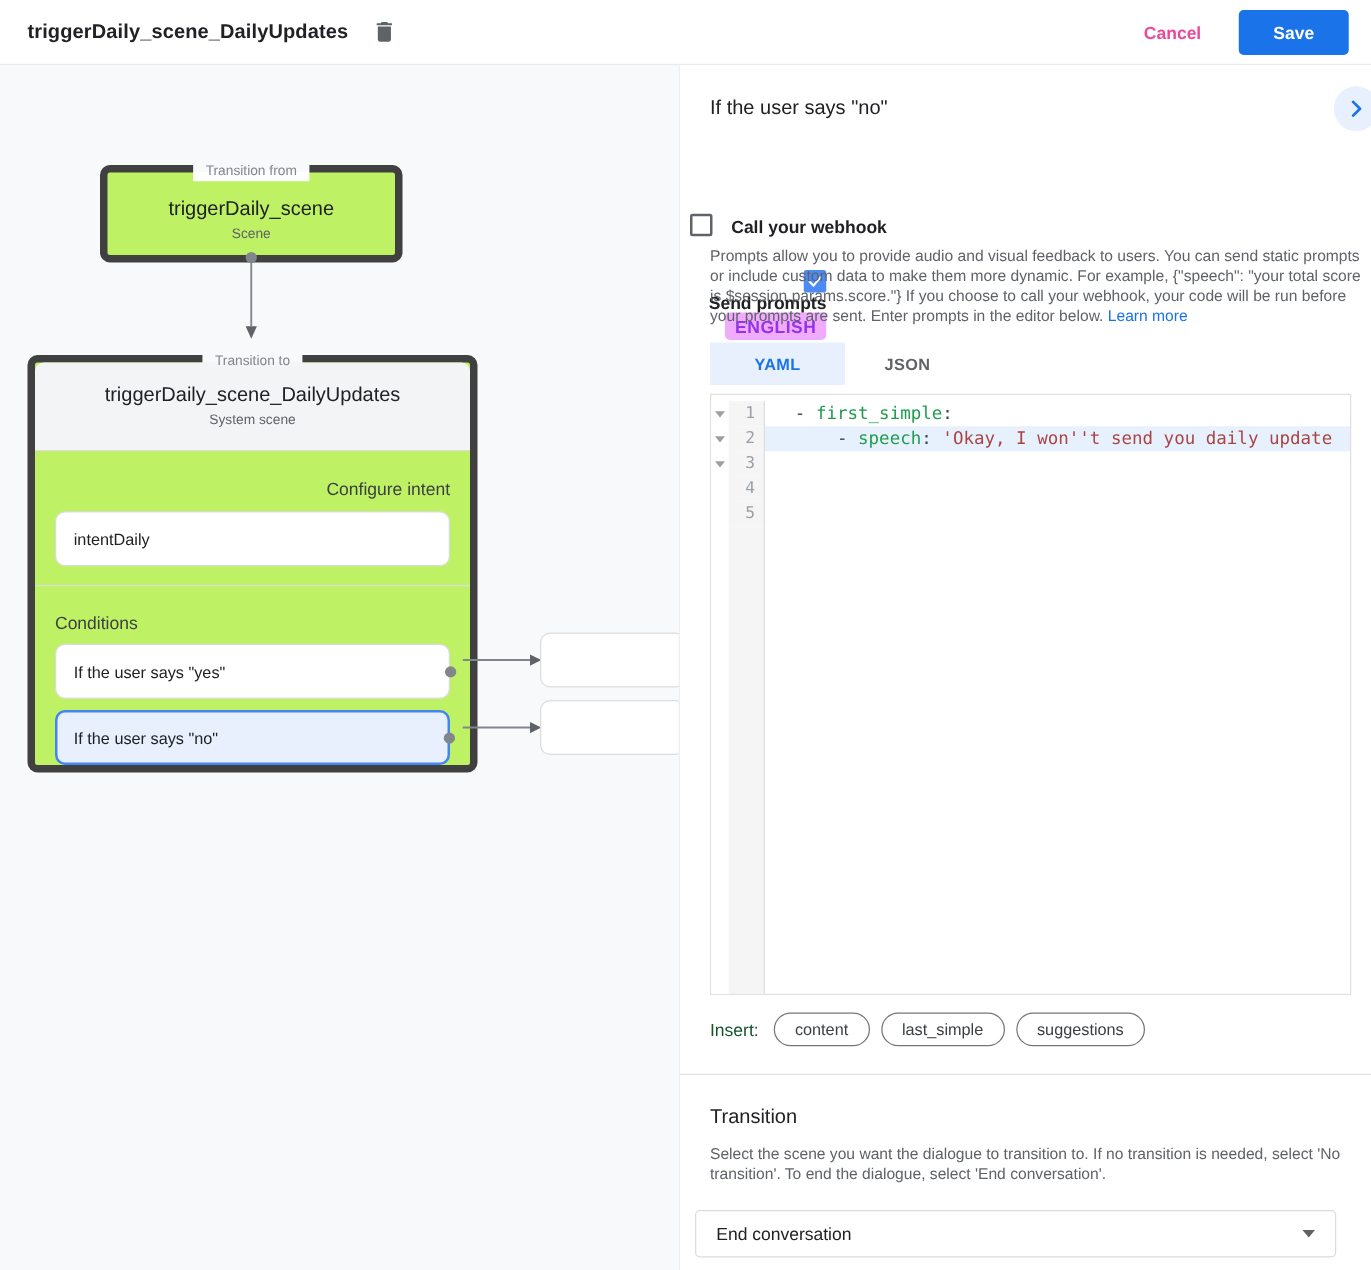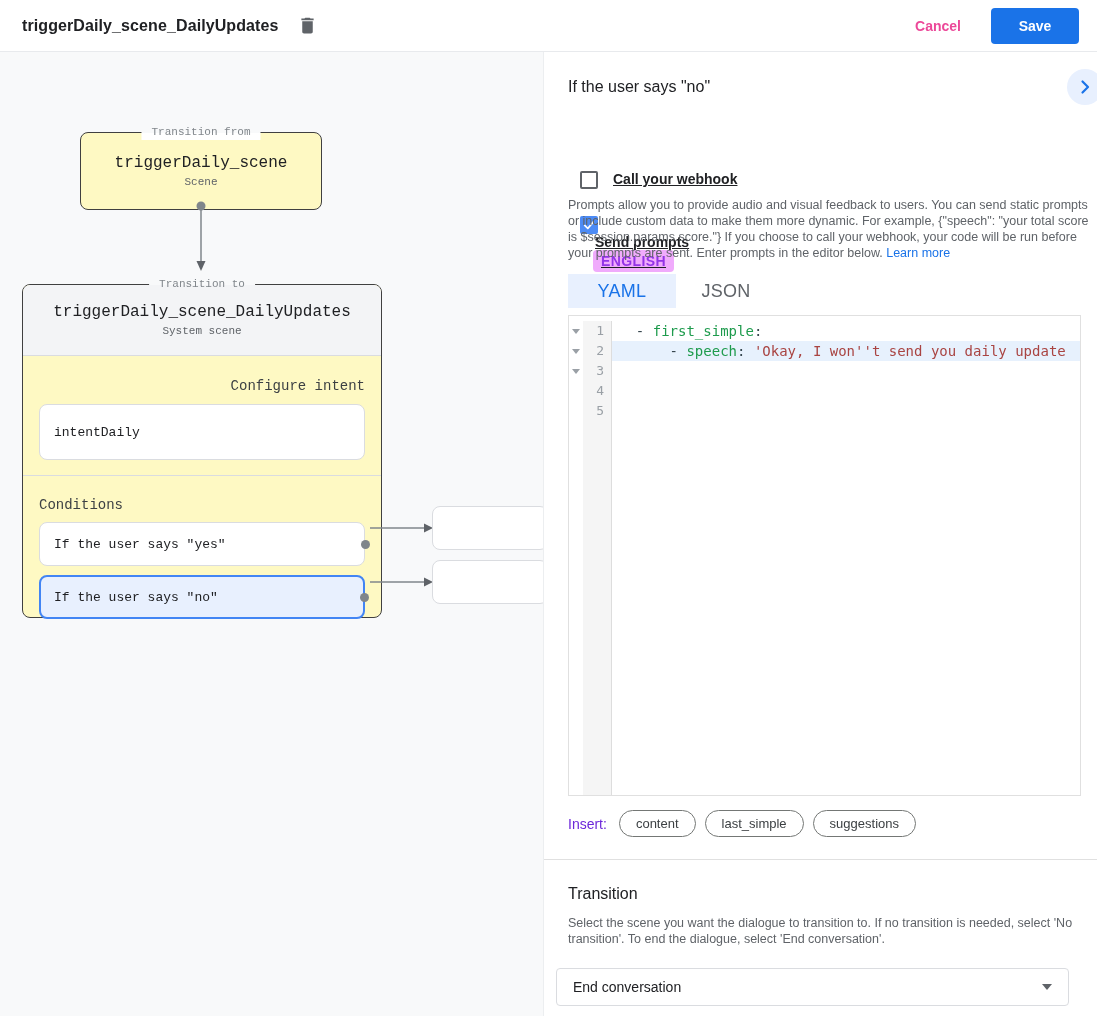--- a/index.html
+++ b/index.html
@@ -14,73 +14,73 @@
   .trash-btn { margin-left:14px; background:none; border:none; cursor:pointer; width:30px; height:30px;
                display:flex; align-items:center; justify-content:center; }
   .topbar-spacer { flex:1; }
   .cancel-btn { background:none; border:none; color:#ec4899; font-size:14px; font-weight:600;
                 font-family:inherit; cursor:pointer; margin-right:30px; }
   .save-btn { background:#1a73e8; border:none; color:#fff; font-size:14px; font-weight:600;
               font-family:inherit; border-radius:4px; width:88px; height:36px; margin-right:18px; cursor:pointer; }
 
   
   .canvas { position:absolute; left:0; top:52px; width:543px; height:964px; background:#f8f9fa; z-index:1; }
-  .scene-card { position:absolute; background:#fef9c3; border:1px solid #404040; border-radius:8px;font-family:Liberation Mono, monospace; }
+  .scene-card { position:absolute; background:#bef264; border:6px solid #404040; border-radius:8px; }
   .card-legend { position:absolute; top:-8px; left:50%; transform:translateX(-50%); font-size:11px;
                  color:#80868b; padding:0 10px; white-space:nowrap; line-height:15px; }
   .legend-over-white { background:linear-gradient(to bottom,#f8f9fa 53%,#ffffff 53%); }
   .legend-over-gray  { background:linear-gradient(to bottom,#f8f9fa 53%,#f3f4f6 53%); }
 
   .card-from { left:80px; top:80px; width:242px; height:78px; text-align:center; }
   .card-from .card-title { margin-top:21px; font-size:16px; color:#202124; }
   .card-from .card-sub   { margin-top:4px; font-size:11px; color:#5f6368; }
 
   .card-to { left:22px; top:232px; width:360px; height:334px; }
   .card-to-header { height:71px; background:#f3f4f6; border-bottom:1px solid #dadce0;
                     border-radius:7px 7px 0 0; text-align:center; }
   .card-to-header .card-title { padding-top:18px; font-size:16px; color:#202124; }
   .card-to-header .card-sub { margin-top:4px; font-size:11px; color:#5f6368; }
   .card-section { padding:0 16px; }
   .section-label { font-size:14px; color:#3c4043; }
   .intent-section { border-bottom:1px solid #dadce0; padding-bottom:15px; }
   .intent-section .section-label { padding-top:22px;text-align:right; }
-  .intent-input { margin-top:10px; height:56px; border:1px solid #dadce0; border-radius:8px; background:#fff;
+  .intent-input { margin-top:10px; height:44px; border:1px solid #dadce0; border-radius:8px; background:#fff;
                   display:flex; align-items:center; padding-left:14px; font-size:13px; color:#202124; }
   .cond-section .section-label { padding-top:21px; }
   .cond-row { position:relative; margin-top:9px; height:44px; border:1px solid #dadce0; border-radius:8px;
               background:#fff; display:flex; align-items:center; padding-left:14px; font-size:13px;
               color:#202124; cursor:pointer; }
   .cond-row:first-of-type { margin-top:13px; }
   .cond-row.selected { border:2px solid #4285f4; background:#e8f0fe; padding-left:13px; }
   .cond-dot { position:absolute; right:-6px; top:50%; margin-top:-4.5px; width:9px; height:9px;
               border-radius:50%; background:#80868b; }
   .target-box { position:absolute; left:432px; width:116px; height:44px; background:#fff;
                 border:1px solid #dadce0; border-radius:8px; }
   .flow-svg { position:absolute; }
 
   
   .panel { position:absolute; left:543px; top:52px; width:554px; height:964px; background:#fff;
            border-left:1px solid #eceef0; z-index:2; }
   .panel-title { position:absolute; left:24px; top:26px; font-size:16px; color:#202124; }
   .expand-btn { position:absolute; right:-6px; top:17px; width:36px; height:36px; border:none; cursor:pointer;
                 border-radius:50%; background:#e8f0fe; display:flex; align-items:center; justify-content:center; }
-  .check-row { position:absolute; left:36px; display:flex; align-items:flex-start;text-decoration:underline; }
+  .check-row { position:absolute; left:8px; display:flex; align-items:flex-end; }
   .checkbox { width:18px; height:18px; border:2px solid #5f6368; border-radius:2px; background:#fff;
               cursor:pointer; flex:none; }
   .checkbox.checked { border:none; background:#4c8bf5; display:flex; align-items:center; justify-content:center; }
   .check-label { margin-left:15px; font-size:14px; font-weight:600; color:#202124; }
   .lang-badge { margin-left:13px; background:#f0abfc; color:#9334e6; font-size:14px; font-weight:600;
                 letter-spacing:.4px; padding:3px 8px; border-radius:4px; }
   .panel-desc { position:absolute; left:24px; top:145px; width:522px; font-size:12.5px; line-height:16px;
                 color:#5f6368; }
   .learn-more { color:#1a73e8; text-decoration:none; cursor:pointer; }
 
   .tabs { position:absolute; left:24px; top:222px; display:flex; }
-  .tab { height:34px; display:flex; align-items:center; justify-content:center; font-size:18px;
-         font-weight:400; letter-spacing:.3px; cursor:pointer; }
+  .tab { height:34px; display:flex; align-items:center; justify-content:center; font-size:13px;
+         font-weight:700; letter-spacing:.3px; cursor:pointer; }
   .tab-yaml { width:108px; background:#e8f0fe; color:#1a73e8; }
   .tab-json { width:100px; color:#5f6368; }
 
   .editor { position:absolute; left:24px; top:263px; width:513px; height:481px; border:1px solid #e0e0e0;
             display:flex; font-family:"DejaVu Sans Mono","Liberation Mono",monospace; }
   .gutter { width:43px; flex:none; display:flex; padding-top:5px; flex-direction:column; }
   .gutter-rows { display:flex; flex-direction:column; width:100%; }
   .gutter-row { display:flex; height:20px; }
   .fold-cell { width:14px; background:#fff; display:flex; align-items:center; justify-content:center; }
   .fold-tri { width:0; height:0; border-left:4px solid transparent; border-right:4px solid transparent;
@@ -90,21 +90,21 @@
   .gutter-fill { flex:1; display:flex; }
   .gutter-fill .fold-cell { height:auto; flex:1; }
   .gutter-fill .num-cell { height:auto; }
   .code { flex:1; padding-top:5px; overflow:hidden; }
   .code-line { height:20px; line-height:20px; font-size:14px; white-space:pre; padding-left:7px; color:#37474f; }
   .code-line.active { background:#e7f1fd; }
   .tok-key { color:#1e9b4d; }
   .tok-str { color:#a94442; }
 
   .insert-row { position:absolute; left:24px; top:758px; display:flex; align-items:center; }
-  .insert-label { font-size:14px; color:#6d28d9; margin-right:12px;text-align:center; }
+  .insert-label { font-size:14px; color:#14532d; margin-right:12px;text-align:center; }
   .chip { border:1px solid #747775; border-radius:14px; background:#fff; font-family:inherit; color:#3c4043;
           font-size:13px; height:27px; padding:0 16px; margin-right:9px; cursor:pointer; }
 
   .panel-divider { position:absolute; left:0; top:807px; width:554px; border-top:1px solid #e0e0e0; }
   .trans-title { position:absolute; left:24px; top:833px; font-size:16px; color:#202124; }
   .trans-desc { position:absolute; left:24px; top:863px; width:520px; font-size:12.5px; line-height:16px;
                 color:#5f6368; }
   .trans-select { position:absolute; left:12px; top:916px; width:513px; height:38px; border:1px solid #dadce0;
                   border-radius:4px; background:#fff; display:flex; align-items:center; padding:0 16px;
                   font-size:14px; color:#202124; cursor:pointer; }

